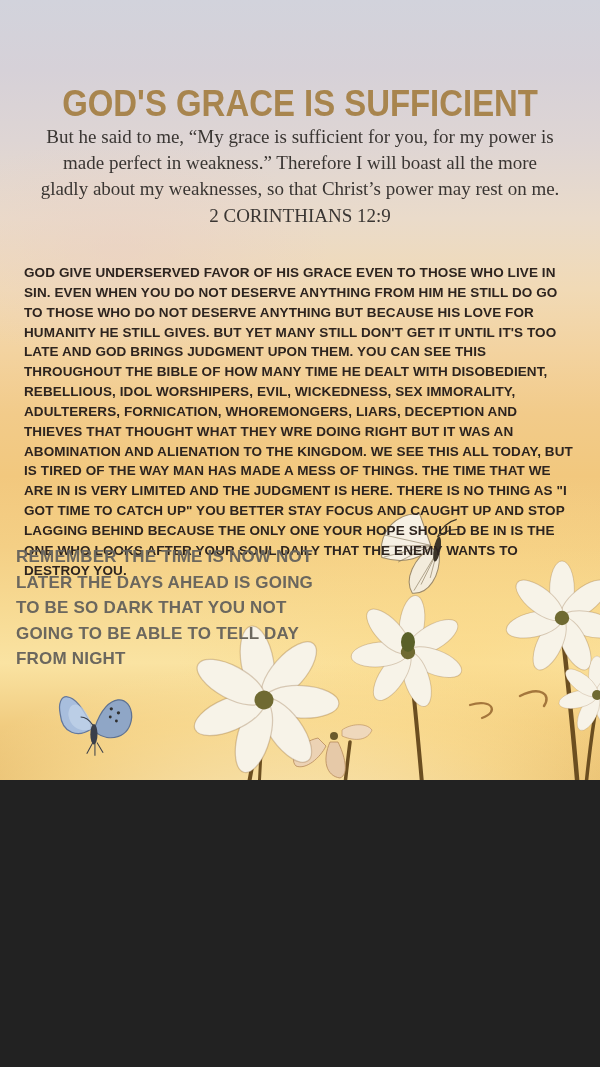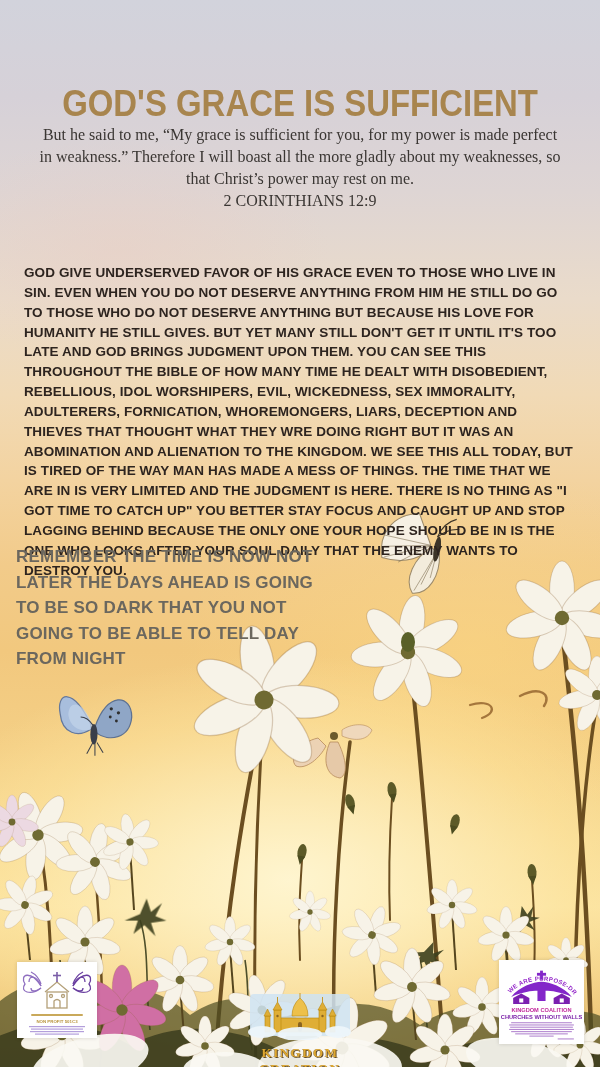--- a/index.html
+++ b/index.html
@@ -1,32 +1,32 @@
 <!DOCTYPE html>
 <html><head>
 <meta charset="utf-8">
 <style>
   html,body{margin:0;padding:0;background:#222;}
   .canvas{
-    position:relative;width:600px;height:1067px;overflow:hidden;
+    position:relative;width:600px;height:780px;overflow:hidden;
     font-family:"Liberation Sans",sans-serif;
     background:
       radial-gradient(ellipse 520px 300px at 290px 880px, rgba(255,246,210,.95), rgba(255,230,160,.45) 55%, rgba(255,230,160,0) 75%),
       radial-gradient(ellipse 420px 260px at 470px 650px, rgba(252,216,132,.55), rgba(252,216,132,0) 70%),
       radial-gradient(ellipse 300px 160px at 120px 250px, rgba(233,206,197,.5), rgba(233,206,197,0) 70%),
       linear-gradient(180deg,#d2d3dc 0%,#d6d1d8 9%,#ded5d4 18%,#eadbca 28%,#f1dab6 37%,#f3d3a0 45%,#f2cb8a 53%,#f2c87e 61%,#f4cf85 70%,#f7da93 78%,#fae3a2 85%,#f1cc80 93%,#e7bd6f 100%);
   }
   .title{
     position:absolute;top:62px;left:0;width:600px;text-align:center;z-index:5;
     color:#a8854e;font-size:35px;font-weight:800;letter-spacing:0px;line-height:1;
   }
   .title span{display:inline-block;transform:scaleX(.94) scaleY(1.06);}
   .verse{
     position:absolute;top:124px;left:38px;width:524px;text-align:center;z-index:5;
-    font-family:"Liberation Serif",serif;font-size:16px;line-height:1.38;color:#3a3633;
+    font-family:"Liberation Serif",serif;font-size:19px;line-height:1.38;color:#3a3633;
   }
   .verse .ref{display:block;}
   .message{
     position:absolute;top:263px;left:24px;width:552px;text-align:left;z-index:5;
     font-size:13.5px;font-weight:700;line-height:1.47;color:#2d241f;letter-spacing:.1px;
   }
   .warning{
     position:absolute;top:544px;left:16px;width:304px;z-index:5;
     font-size:17px;font-weight:700;line-height:1.5;color:#6b675e;letter-spacing:.2px;
   }

